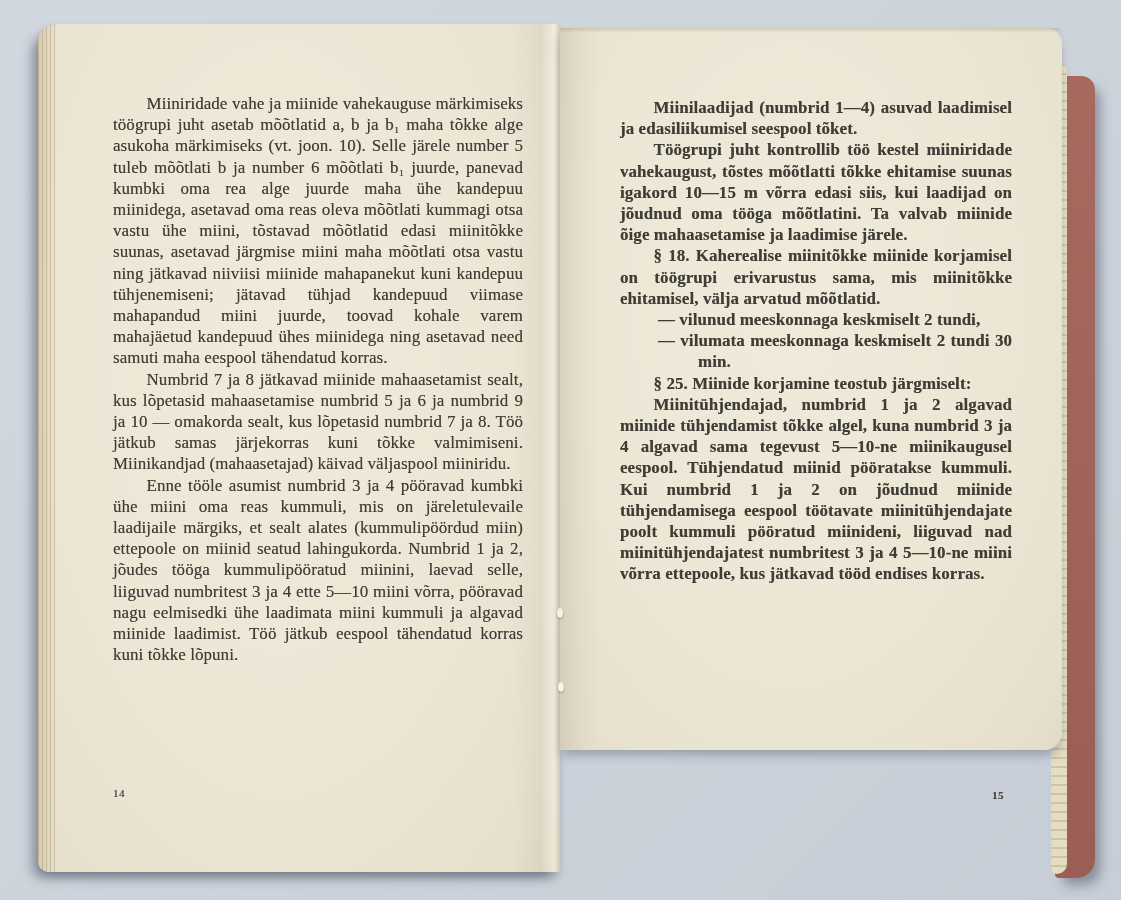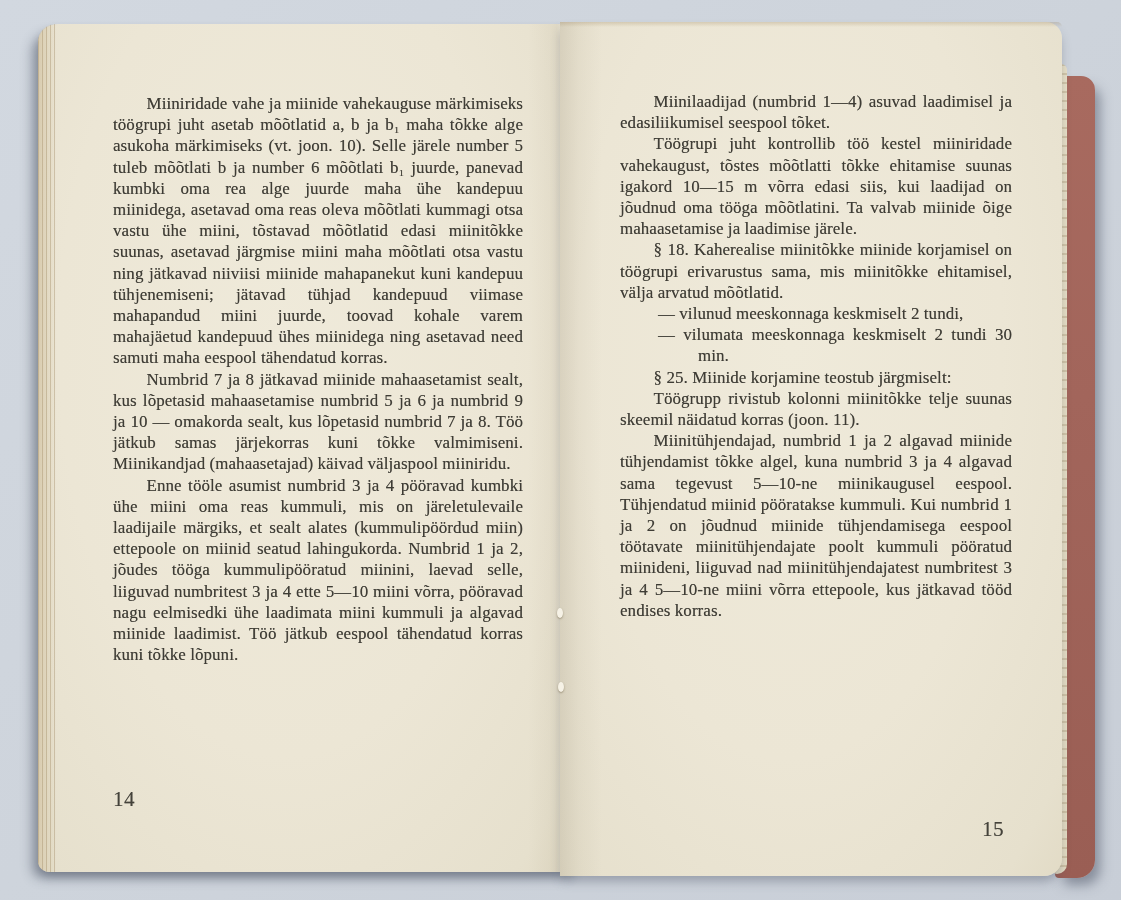--- a/index.html
+++ b/index.html
@@ -29,39 +29,39 @@
     border-radius: 6px 6px 10px 6px;
   }
   .page {
     position: absolute;
     background: radial-gradient(ellipse at 46% 38%, #efeada 0%, #ece6d5 55%, #e6e0cd 90%, #e2dbc6 100%);
   }
   .page-left {
     left: 8px; top: 4px; width: 522px; height: 848px;
     border-radius: 20px 0 0 12px;
     box-shadow: -8px 8px 12px -2px rgba(70,78,95,0.48), 0 6px 10px -2px rgba(70,78,95,0.35);
-    padding-left: 16px;
   }
   
   .page-left .edge-stack {
     position: absolute; left: 0; top: 0; bottom: 0; width: 18px;
     border-radius: 20px 0 0 12px;
     background:
       repeating-linear-gradient(90deg, rgba(158,136,98,0.38) 0 1px, rgba(0,0,0,0) 1px 4px),
       linear-gradient(90deg, #d8cbae 0%, rgba(236,230,213,0) 100%);
   }
   
   .page-left .gutter-shade {
     position: absolute; right: 0; top: 0; bottom: 0; width: 48px;
     background: linear-gradient(90deg, rgba(0,0,0,0) 0%, rgba(118,102,70,0.07) 60%, rgba(255,255,252,0.35) 88%, rgba(104,90,62,0.16) 100%);
   }
   .page-right {
-    left: 530px; top: 2px; width: 502px; height: 854px;
+    left: 530px; top: 8px; width: 502px; height: 722px;
     border-radius: 0 16px 18px 0;
     box-shadow: 0 7px 11px -2px rgba(70,78,95,0.40);
+    font-weight: bold;
   }
   .page-right .gutter-shade {
     position: absolute; left: 0; top: 0; bottom: 0; width: 42px;
     background: linear-gradient(270deg, rgba(0,0,0,0) 0%, rgba(118,102,70,0.06) 55%, rgba(104,90,62,0.14) 100%);
   }
   .page-right .top-edge {
     position: absolute; left: 0; right: 0; top: 0; height: 5px;
     background: linear-gradient(180deg, rgba(160,138,100,0.30), rgba(0,0,0,0));
     border-radius: 0 16px 0 0;
   }
@@ -86,26 +86,26 @@
   .page-right .text-block { left: 60px; top: 69px; width: 392px; }
 
   .text-block p { margin: 0; }
   .para { text-indent: 2em; }
   .section { text-indent: 2em; margin-top: 9px; }
   .dash-item { padding-left: 78px; text-indent: -40px; margin-top: 4px; }
 
   .page-number {
     position: absolute;
     color: #44423a;
-    font-size: 21px;
+    font-size: 11px;
     letter-spacing: 0.5px;
     text-shadow: 0.25px 0 0 rgba(62,60,53,0.5);
   }
   .pn-left { left: 75px; top: 763px; }
-  .pn-right { right: 58px; top: 761px; margin-top: 34px; }
+  .pn-right { right: 58px; top: 761px; }
 </style>
 </head>
 <body>
 
 <div class="book">
 
   <div class="cover-edge"></div>
   <div class="fore-edge"></div>
 
   <div class="page page-left">
@@ -122,21 +122,20 @@
   <div class="page page-right">
     <div class="top-edge"></div>
     <div class="gutter-shade"></div>
     <div class="text-block">
       <p class="para">Miinilaadijad (numbrid 1—4) asuvad laadimisel ja edasiliikumisel seespool tõket.</p>
       <p class="para">Töögrupi juht kontrollib töö kestel miiniridade vahekaugust, tõstes mõõtlatti tõkke ehitamise suunas igakord 10—15 m võrra edasi siis, kui laadijad on jõudnud oma tööga mõõtlatini. Ta valvab miinide õige mahaasetamise ja laadimise järele.</p>
       <p class="section">§ 18. Kaherealise miinitõkke miinide korjamisel on töögrupi erivarustus sama, mis miinitõkke ehitamisel, välja arvatud mõõtlatid.</p>
       <p class="dash-item">— vilunud meeskonnaga keskmiselt 2 tundi,</p>
       <p class="dash-item">— vilumata meeskonnaga keskmiselt 2 tundi 30 min.</p>
       <p class="section">§ 25. Miinide korjamine teostub järgmiselt:</p>
-      <p class="para">Töögrupp rivistub kolonni miinitõkke telje suunas skeemil näidatud korras (joon. 11).</p>
       <p class="para">Miinitühjendajad, numbrid 1 ja 2 algavad miinide tühjendamist tõkke algel, kuna numbrid 3 ja 4 algavad sama tegevust 5—10-ne miinikaugusel eespool. Tühjendatud miinid pööratakse kummuli. Kui numbrid 1 ja 2 on jõudnud miinide tühjendamisega eespool töötavate miinitühjendajate poolt kummuli pööratud miinideni, liiguvad nad miinitühjendajatest numbritest 3 ja 4 5—10-ne miini võrra ettepoole, kus jätkavad tööd endises korras.</p>
     </div>
     <div class="page-number pn-right">15</div>
   </div>
 
   <div class="stitch stitch-top"></div>
   <div class="stitch stitch-bottom"></div>
 
 </div>
 

